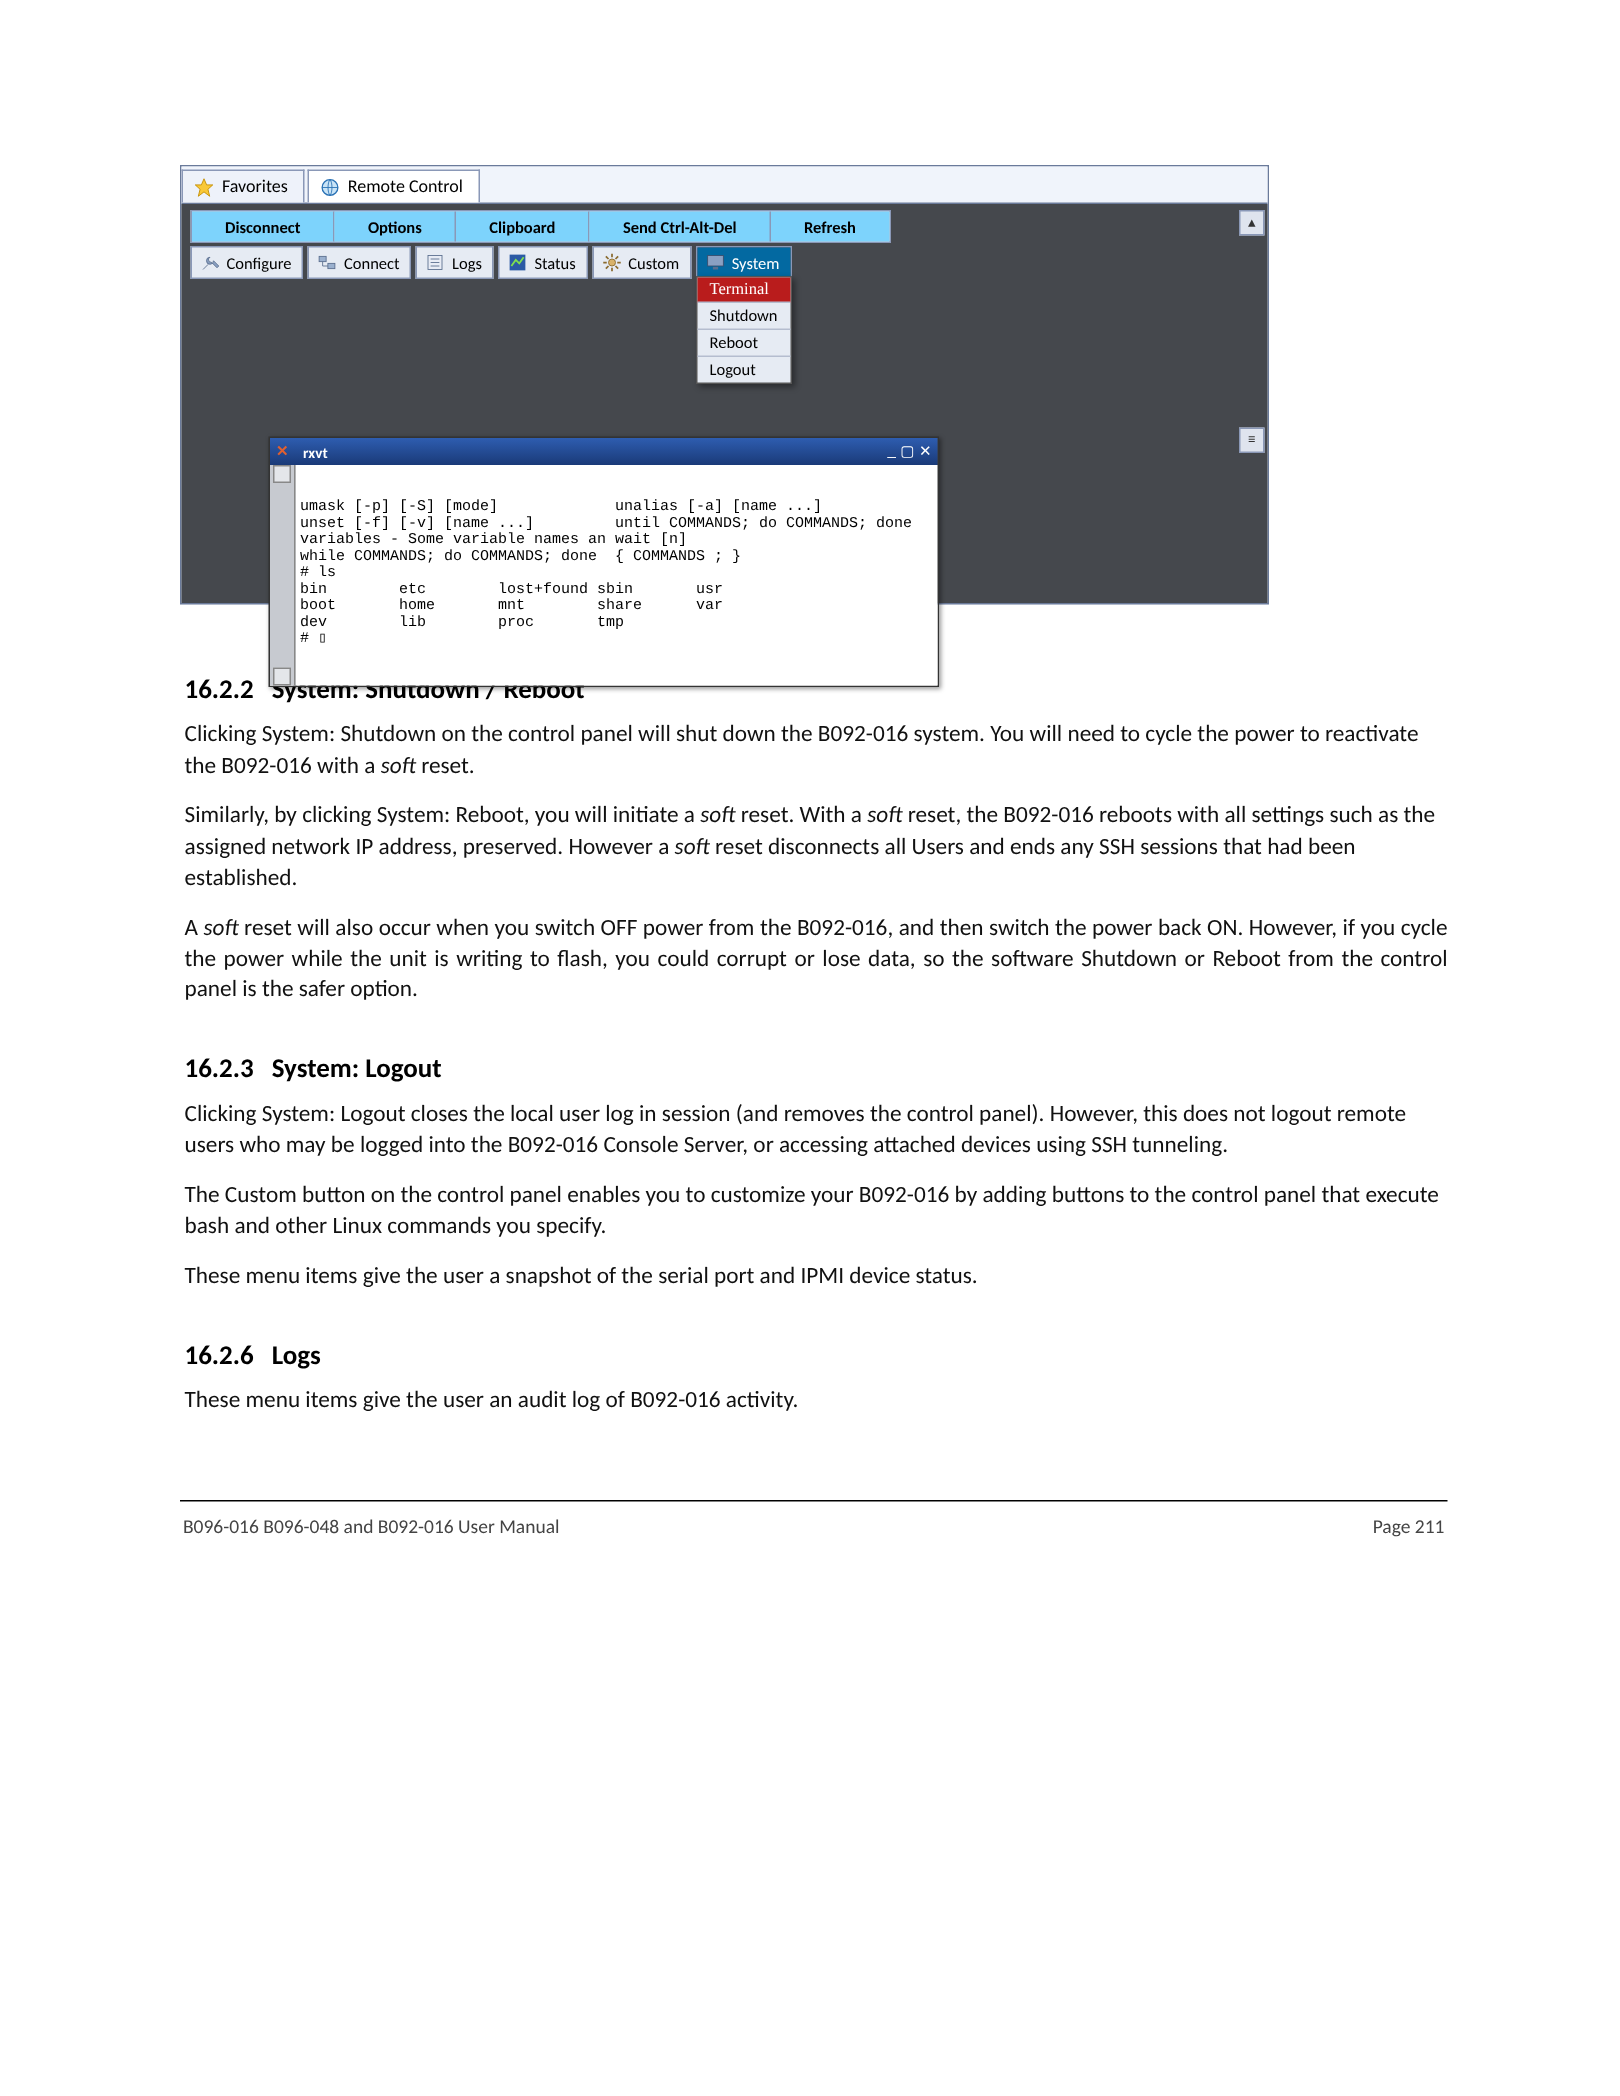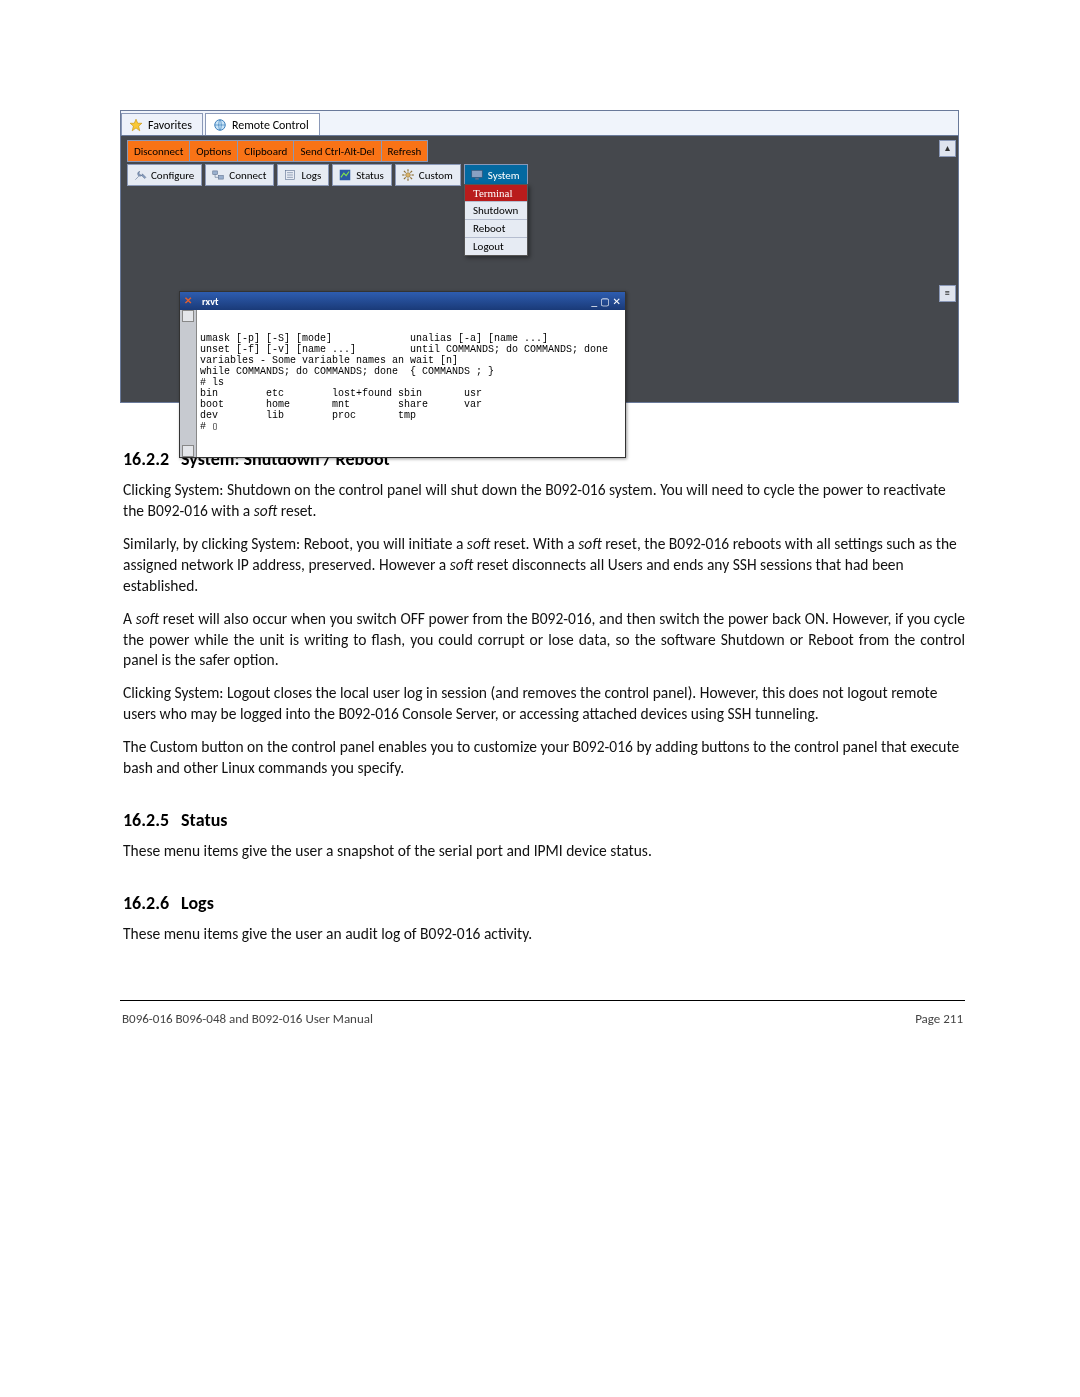--- a/index.html
+++ b/index.html
@@ -15,21 +15,21 @@
     box-sizing: border-box;
     width: 1080px;
   }
   
   .screenshot-wrap {
     margin-bottom: 45px;
   }
   .app-window {
     border: 1px solid #6a7a9a;
     background: #f0f4fb;
-    width: 839px;
+    width: 726px;
     box-sizing: border-box;
   }
   
   .tab-row {
     display: flex;
     align-items: flex-end;
     background: #f0f4fb;
     border-bottom: 1px solid #6a7a9a;
     height: 24px;
   }
@@ -94,28 +94,29 @@
     display: flex;
     align-items: center;
     background: #e6ebf3;
     border: 1px solid #8a98b7;
     margin-bottom: 2px;
     height: 20px;
     width: max-content;
   }
   .toolbar .btn {
     font-size: 11px;
-    padding: 2px 6px;
+    padding: 2px 22px;
     border-right: 1px solid #8a98b7;
     display: flex;
     align-items: center;
     gap: 4px;
     height: 100%;
     box-sizing: border-box;
-    background: #f97316;
+    background: #7dd3fc;
+    font-weight: bold;
   }
   .toolbar .btn:last-child { border-right: none; }
   .toolbar2 {
     display: flex;
     align-items: center;
     margin-bottom: 2px;
     height: 22px;
   }
   .toolbar2 .grp {
     display: flex;
@@ -420,29 +421,29 @@
   <p>
     <span>Clicking </span><span class="b">System: Shutdown</span><span> on the control panel will shut down the B092-016 system. You will need to cycle the power to reactivate the B092-016 with a </span><span class="i">soft</span><span> reset.</span>
   </p>
   <p>
     <span>Similarly, by clicking </span><span class="b">System: Reboot,</span><span> you will initiate a </span><span class="i">soft</span><span> reset. With a </span><span class="i">soft</span><span> reset, the B092-016 reboots with all settings such as the assigned network IP address, preserved. However a </span><span class="i">soft</span><span> reset disconnects all Users and ends any SSH sessions that had been established.</span>
   </p>
   <p class="justify">
     <span>A </span><span class="i">soft</span><span> reset will also occur when you switch OFF power from the B092-016, and then switch the power back ON. However, if you cycle the power while the unit is writing to flash, you could corrupt or lose data, so the software </span><span class="b">Shutdown</span><span> or </span><span class="b">Reboot</span><span> from the control panel is the safer option.</span>
   </p>
 
+  <h3>
+    <span class="num">16.2.3</span><span>System: Logout</span>
+  </h3>
   <p>
     <span>Clicking </span><span class="b">System: Logout</span><span> closes the local user log in session (and removes the control panel). However, this does not logout remote users who may be logged into the B092-016 Console Server, or accessing attached devices using SSH tunneling.</span>
   </p>
 
   <p><span>The Custom button on the control panel enables you to customize your B092-016 by adding buttons to the control panel that execute bash and other Linux commands you specify.</span></p>
 
-  <h3>
-    <span class="num">16.2.5</span><span>Status</span>
-  </h3>
   <p><span>These menu items give the user a snapshot of the serial port and IPMI device status.</span></p>
 
   <h3>
     <span class="num">16.2.6</span><span>Logs</span>
   </h3>
   <p><span>These menu items give the user an audit log of B092-016 activity.</span></p>
 
   <hr class="footer-rule">
   <div class="footer">
     <span>B096-016 B096-048 and B092-016 User Manual</span>

